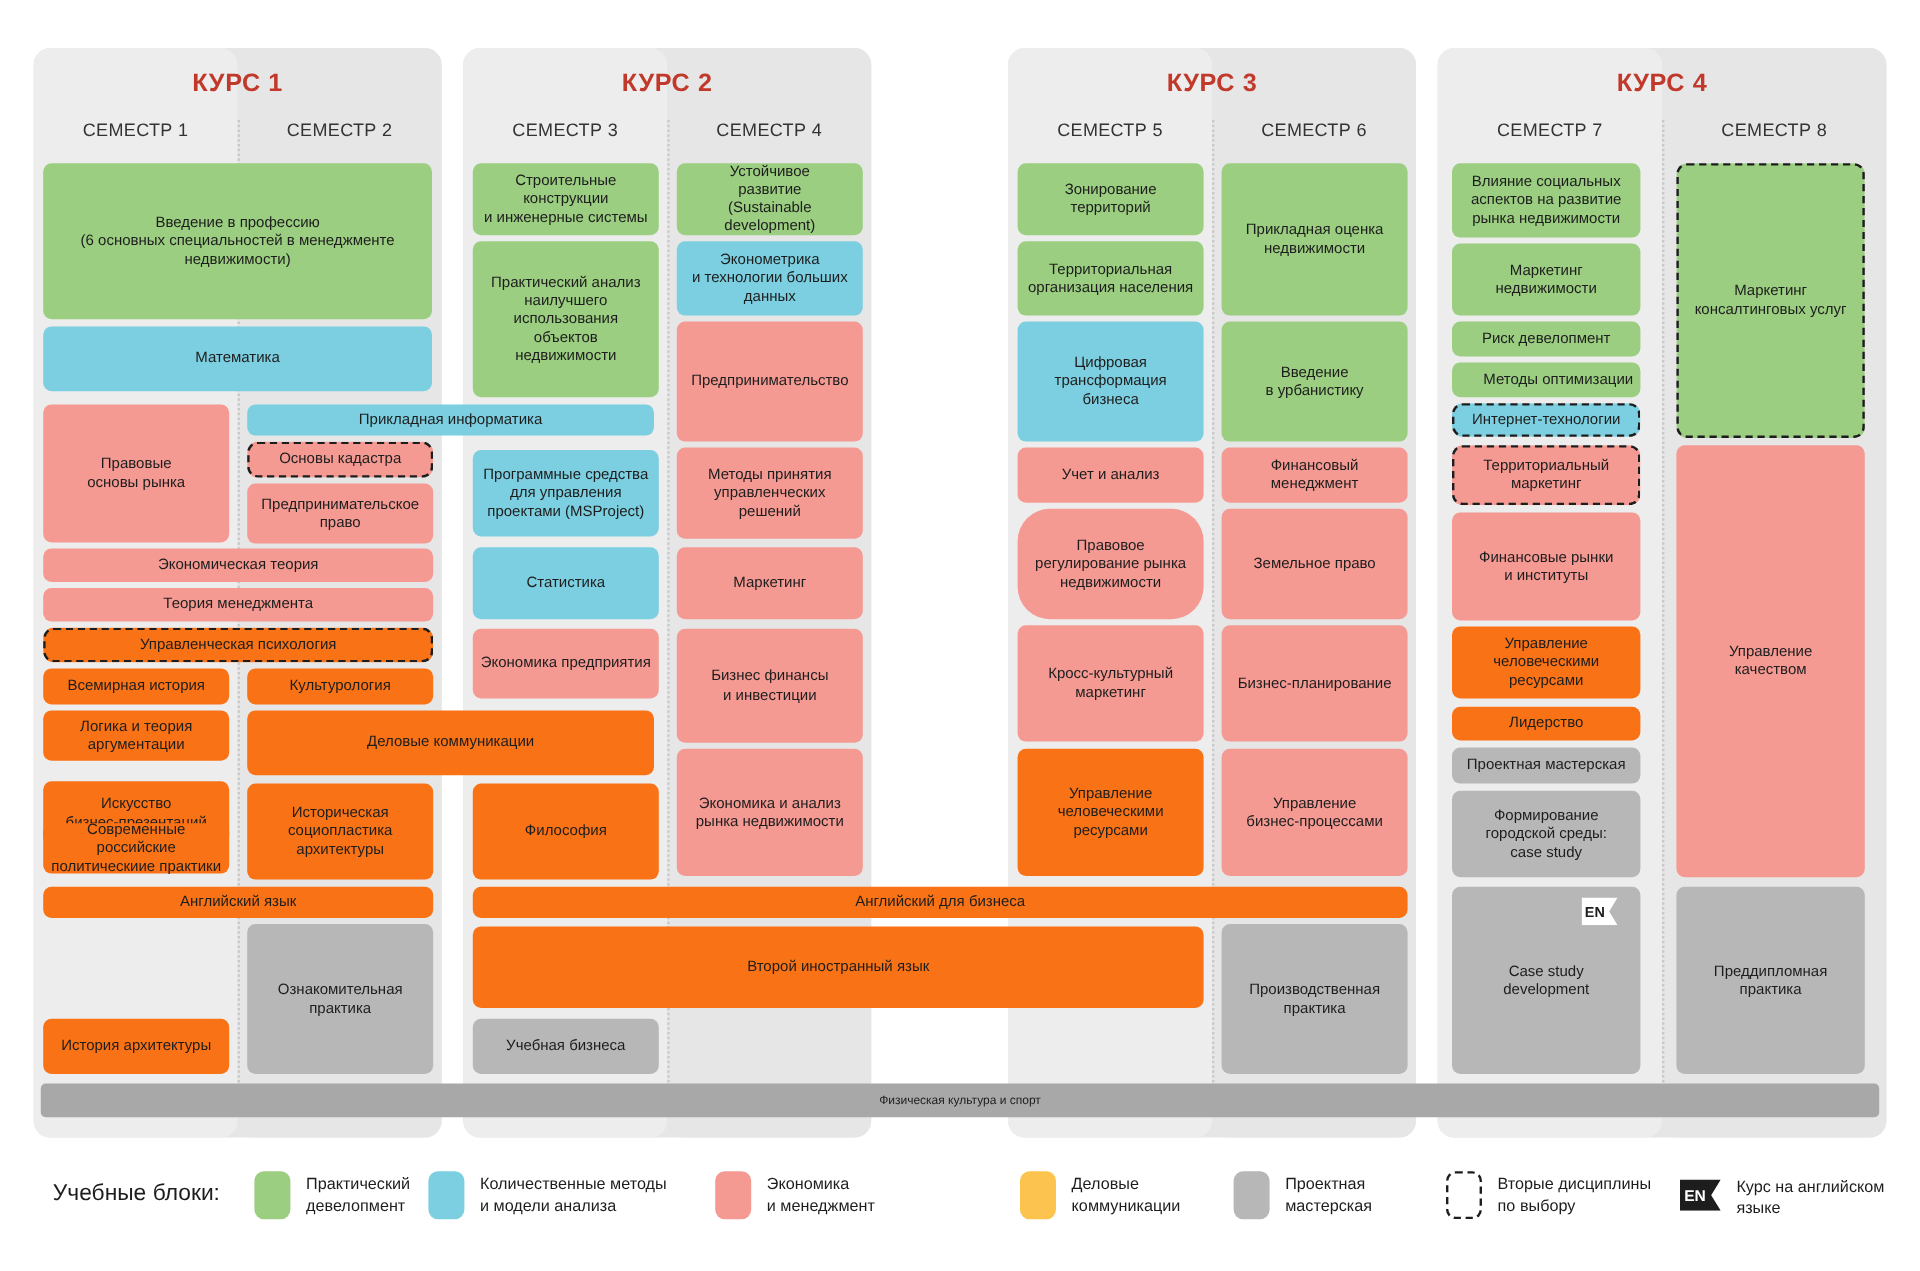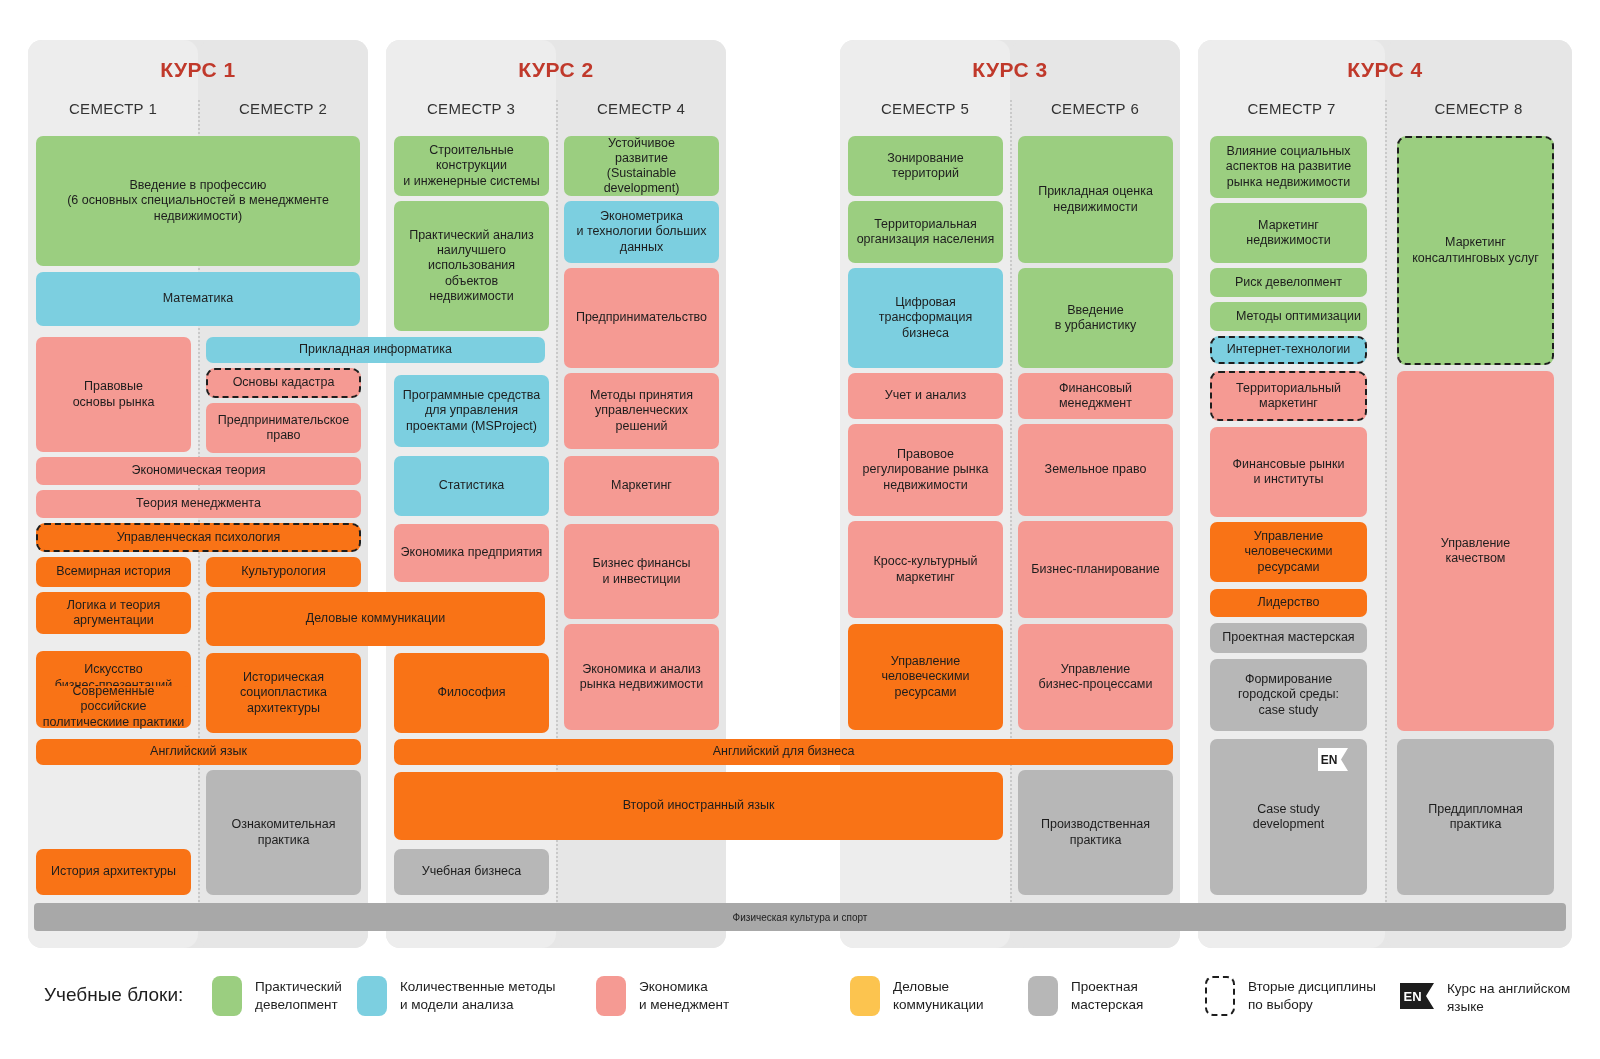--- a/index.html
+++ b/index.html
@@ -138,21 +138,21 @@
   <div class="sem-col" style="left:1010px;width:170px;"></div>
   <div class="divider" style="left:1010px;top:100px;height:830px;"></div>
   <div class="course-title" style="left:840px;width:340px;">КУРС 3</div>
   <div class="sem-title" style="left:840px;width:170px;">СЕМЕСТР 5</div>
   <div class="sem-title" style="left:1010px;width:170px;">СЕМЕСТР 6</div>
 
   <div class="card c-green" style="left:848px;top:136px;width:155px;height:60px;">Зонирование<br>территорий</div>
   <div class="card c-green" style="left:848px;top:201px;width:155px;height:62px;">Территориальная<br>организация населения</div>
   <div class="card c-blue" style="left:848px;top:268px;width:155px;height:100px;">Цифровая<br>трансформация бизнеса</div>
   <div class="card c-pink" style="left:848px;top:373px;width:155px;height:46px;">Учет и анализ</div>
-  <div class="card c-pink" style="left:848px;top:424px;width:155px;height:92px;">Правовое<br>регулирование рынка<br>недвижимости</div>
+  <div class="card c-pink" style="left:848px;top:424px;width:155px;height:92px;border-radius:27px;">Правовое<br>регулирование рынка<br>недвижимости</div>
   <div class="card c-pink" style="left:848px;top:521px;width:155px;height:97px;">Кросс-культурный<br>маркетинг</div>
   <div class="card c-orange" style="left:848px;top:624px;width:155px;height:106px;">Управление<br>человеческими<br>ресурсами</div>
 
   <div class="card c-green" style="left:1018px;top:136px;width:155px;height:127px;">Прикладная оценка<br>недвижимости</div>
   <div class="card c-green" style="left:1018px;top:268px;width:155px;height:100px;">Введение<br>в урбанистику</div>
   <div class="card c-pink" style="left:1018px;top:373px;width:155px;height:46px;">Финансовый<br>менеджмент</div>
   <div class="card c-pink" style="left:1018px;top:424px;width:155px;height:92px;">Земельное право</div>
   <div class="card c-pink" style="left:1018px;top:521px;width:155px;height:97px;">Бизнес-планирование</div>
   <div class="card c-pink" style="left:1018px;top:624px;width:155px;height:106px;">Управление<br>бизнес-процессами</div>
   <div class="card c-gray" style="left:1018px;top:770px;width:155px;height:125px;">Производственная<br>практика</div>

